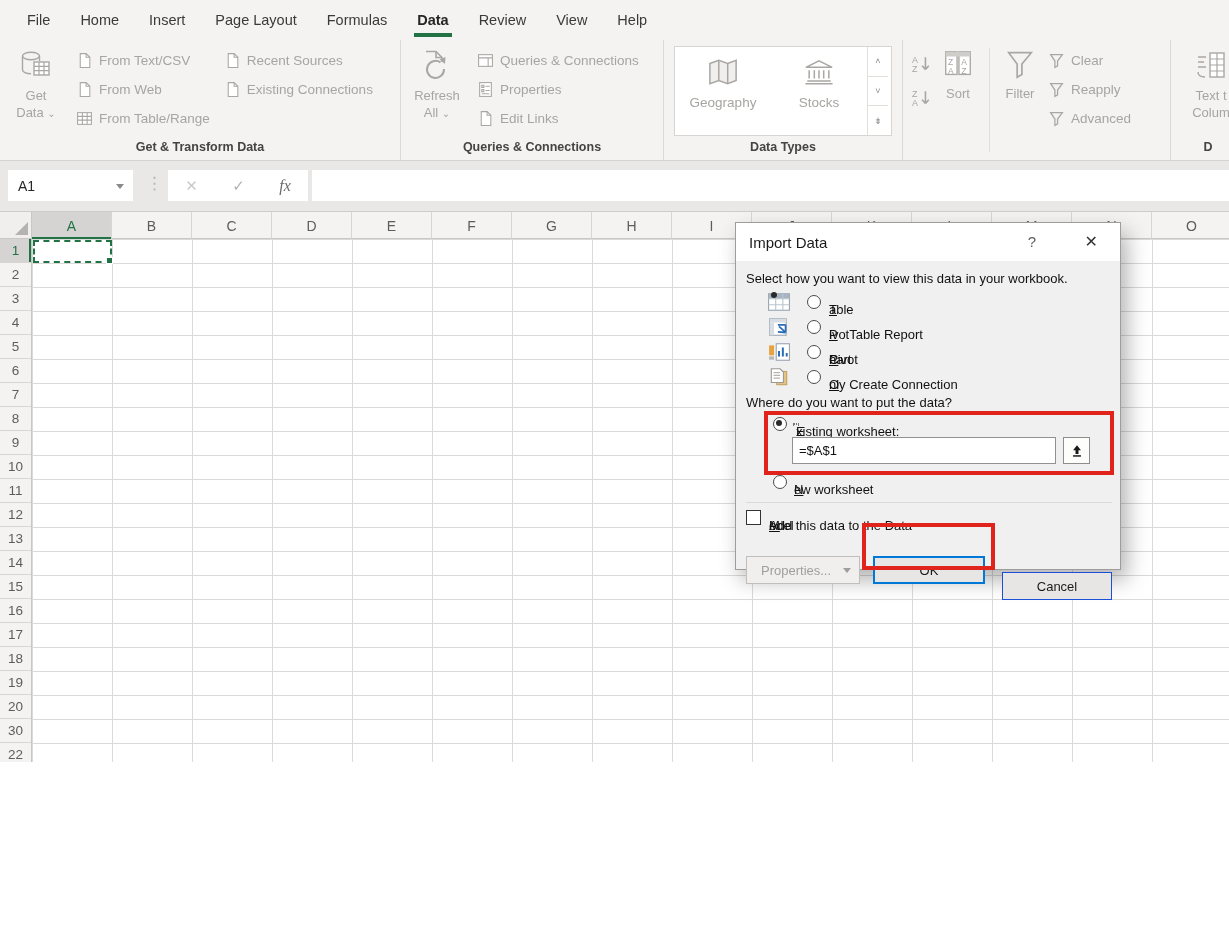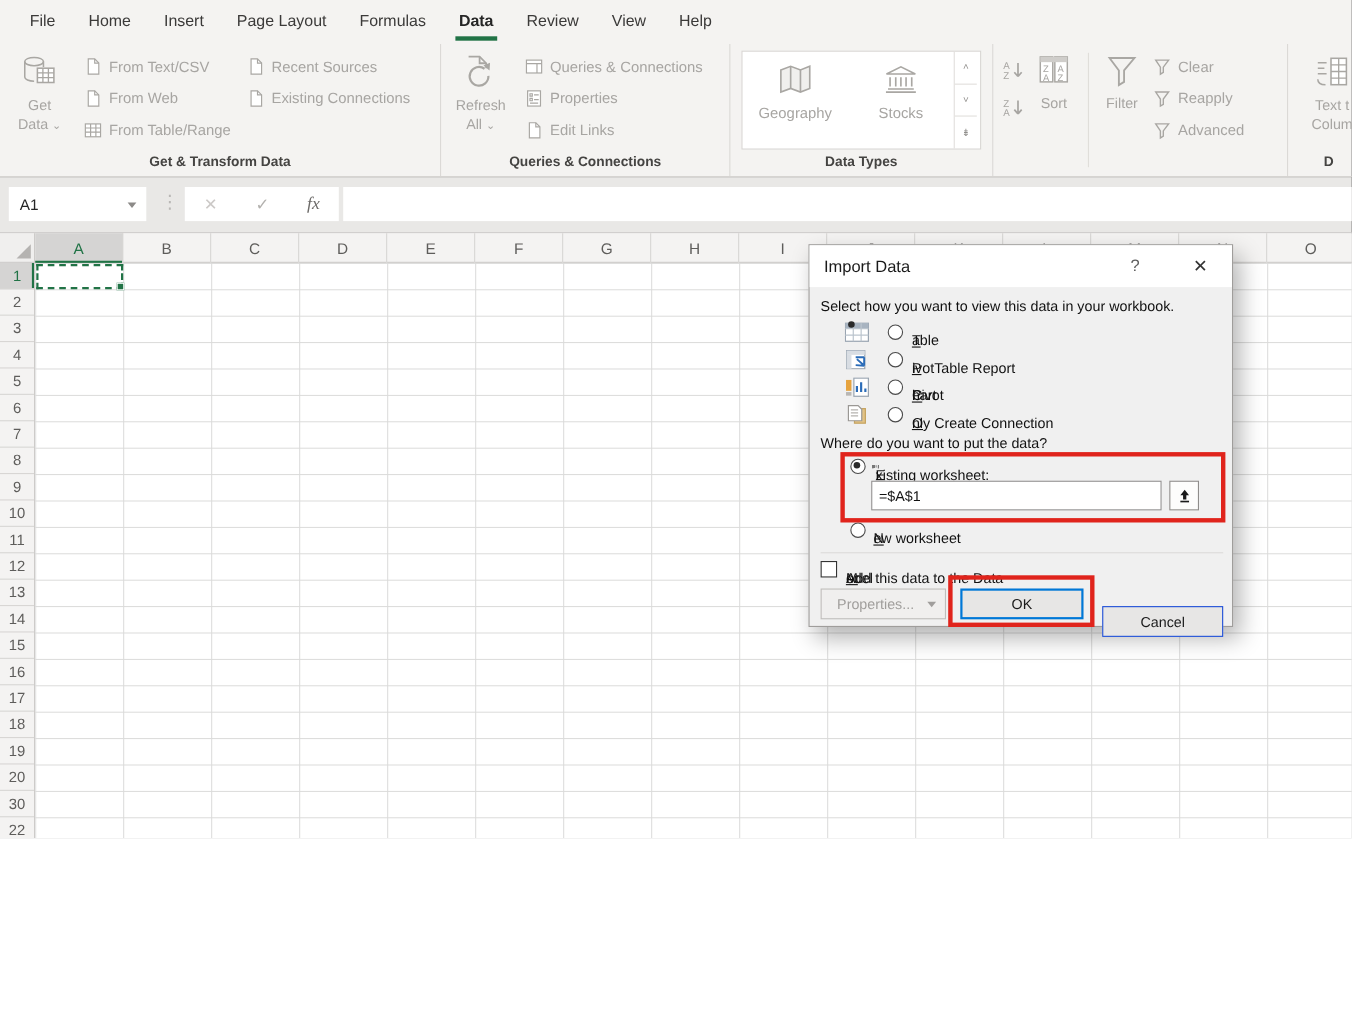--- a/index.html
+++ b/index.html
@@ -1,19 +1,19 @@
 <!DOCTYPE html>
 <html style="--accent: #217346; --red: #e0241c; --blue: #0078d7;"><head>
 <meta charset="utf-8">
 <style>
   :root{ --accent:#217346; --red:#e0241c; --blue:#0078d7; }
   *{box-sizing:border-box;margin:0;padding:0;}
   html,body{background:#fff;}
   body{font-family:"Liberation Sans",sans-serif;}
-  .app{position:relative;width:1229px;height:762px;background:#000000;overflow:hidden;}
+  .app{position:relative;width:1229px;height:762px;background:#3b82f6;overflow:hidden;}
 
   
   .tabbar{position:absolute;left:0;top:0;width:100%;height:40px;background:#f4f3f1;display:flex;align-items:stretch;padding-left:12px;}
   .tab{position:relative;display:flex;align-items:center;padding:0 15px;font-size:14.5px;color:#3b3a39;cursor:default;}
   .tab.active{font-weight:700;color:#262626;}
   .tab.active::after{content:'';position:absolute;left:12px;right:12px;bottom:3px;height:4px;background:var(--accent);}
 
   
   .ribbon{position:absolute;left:0;top:40px;width:100%;height:121px;background:#f4f3f1;border-bottom:1px solid #d6d4d1;display:flex;}
   .grp{position:relative;border-right:1px solid #dbd9d6;display:flex;flex-direction:column;flex:none;}
@@ -87,21 +87,21 @@
   .range-input span{position:static;}
   .picker{left:327px;top:214px;width:27px;height:27px;background:#fdfdfc;border:1px solid #8f8d8b;display:flex;align-items:center;justify-content:center;}
   .picker svg{position:static;width:14px;height:14px;}
   .new-row{left:37px;top:252px;display:flex;align-items:center;gap:7px;}
   .new-row .radio{position:static;}
   .new-row label{position:static;white-space:nowrap;}
   .dlg-hr{left:10px;top:279px;width:366px;height:1px;background:#dcdbda;}
   .cb-row{left:10px;top:287px;display:flex;align-items:center;gap:8px;}
   .checkbox{position:static;width:15px;height:15px;background:#fff;border:1px solid #333;flex:none;}
   .cb-row label{position:static;white-space:nowrap;}
-  .btn{display:flex;align-items:center;justify-content:center;font-size:13px;color:#1a1a1a;}
+  .btn{display:flex;align-items:center;justify-content:center;font-size:13px;color:#1a1a1a;margin-top:21px;}
   .btn-props{left:10px;top:312px;width:114px;height:28px;background:#f0efee;border:1px solid #c0bebc;color:#a09e9c;justify-content:flex-start;padding-left:14px;}
   .btn-props .pchev{position:absolute;right:8px;top:11px;width:0;height:0;border-left:4px solid transparent;border-right:4px solid transparent;border-top:5px solid #a09e9c;}
   .btn-ok{left:137px;top:312px;width:112px;height:28px;background:#e7e6e5;border:2px solid var(--blue);}
   .btn-cancel{left:266px;top:328px;width:110px;height:28px;background:#e7e6e5;border:1px solid #1d4ed8;}
   u{text-decoration:underline;}
 </style>
 </head>
 <body>
 
 <svg width="0" height="0" style="position:absolute" aria-hidden="true">

